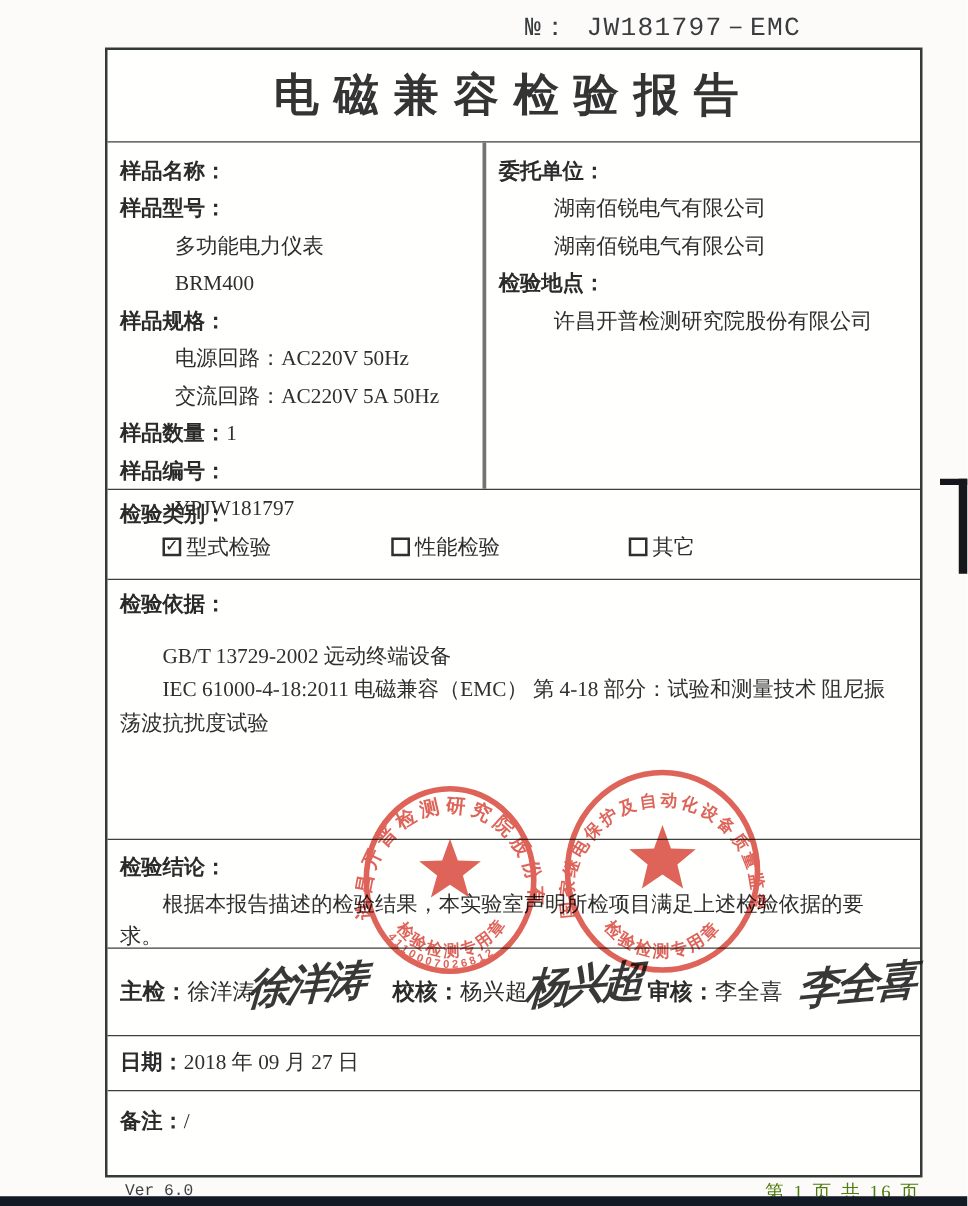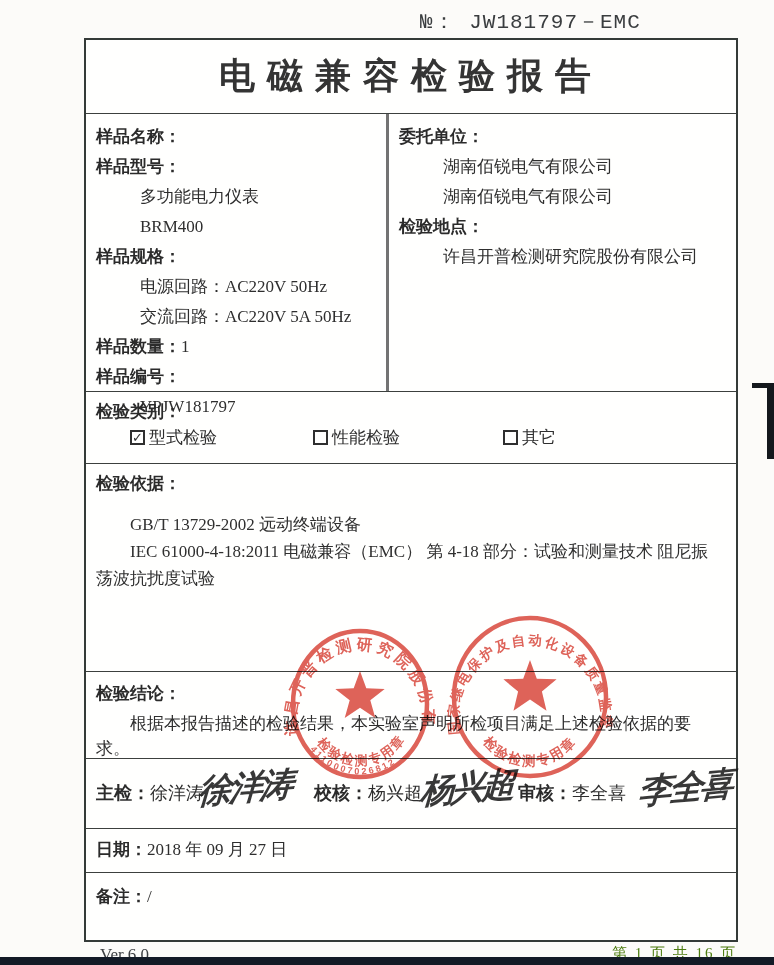--- a/index.html
+++ b/index.html
@@ -53,22 +53,22 @@
   .sign-group .lbl{font-size:18px;}
   .signature{
     position:absolute;top:6px;font-size:34px;font-style:italic;font-weight:700;
     color:#1d1d1d;letter-spacing:-3px;transform:rotate(-5deg) skewX(-8deg);
     opacity:.88;white-space:nowrap;
   }
   .row-date{height:44px;padding:9px 0 0 10px;box-sizing:border-box;font-size:17px;}
   .row-notes{height:67px;padding:12px 0 0 10px;box-sizing:border-box;font-size:17px;}
   .inline-val{font-size:17px;}
   .footer-version{
-    position:absolute;left:100px;top:945px;font-size:17px;color:#3e4144;
-    font-family:Liberation Serif, serif;
+    position:absolute;left:100px;top:945px;font-size:13px;color:#3e4144;
+    font-family:Liberation Mono, monospace;
   }
   .footer-page{
     position:absolute;left:612px;top:944px;font-size:15px;color:#4d7c0f;
     letter-spacing:2px;
   }
   
   .stamp{position:absolute;mix-blend-mode:multiply;opacity:.85;}
   .stamp-1{left:284px;top:623px;}
   .stamp-2{left:447px;top:612px;}
   

